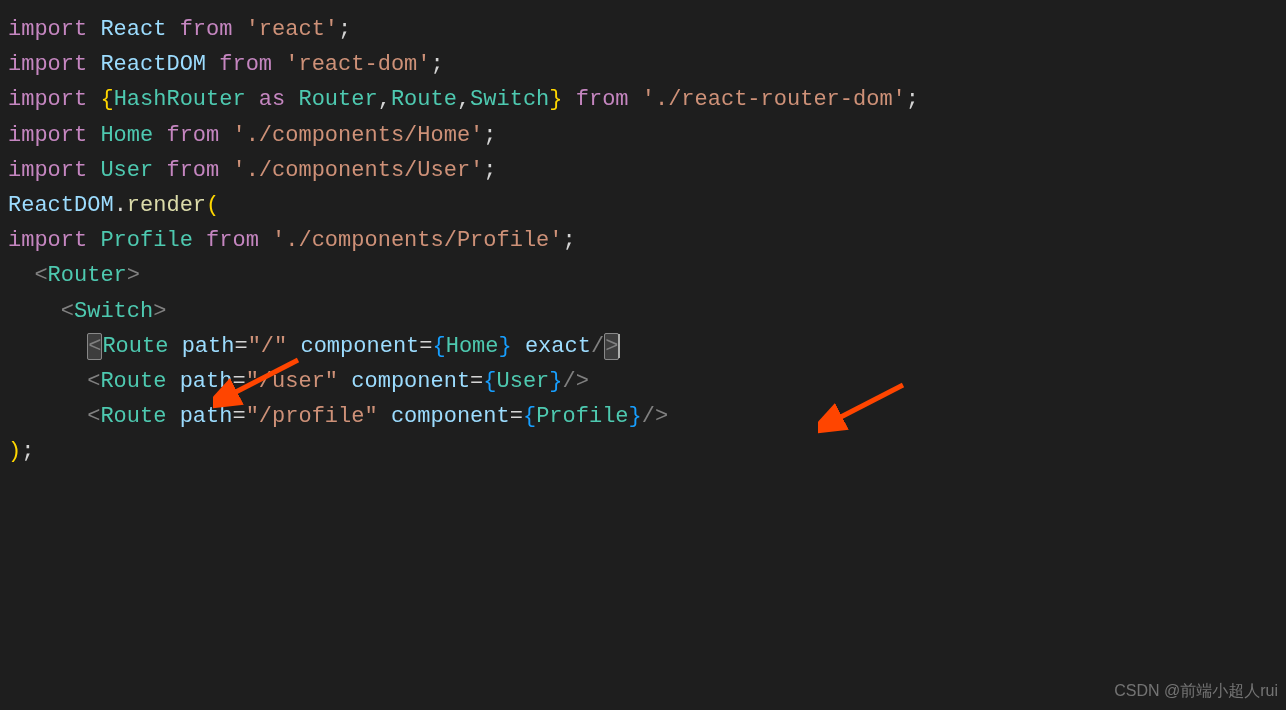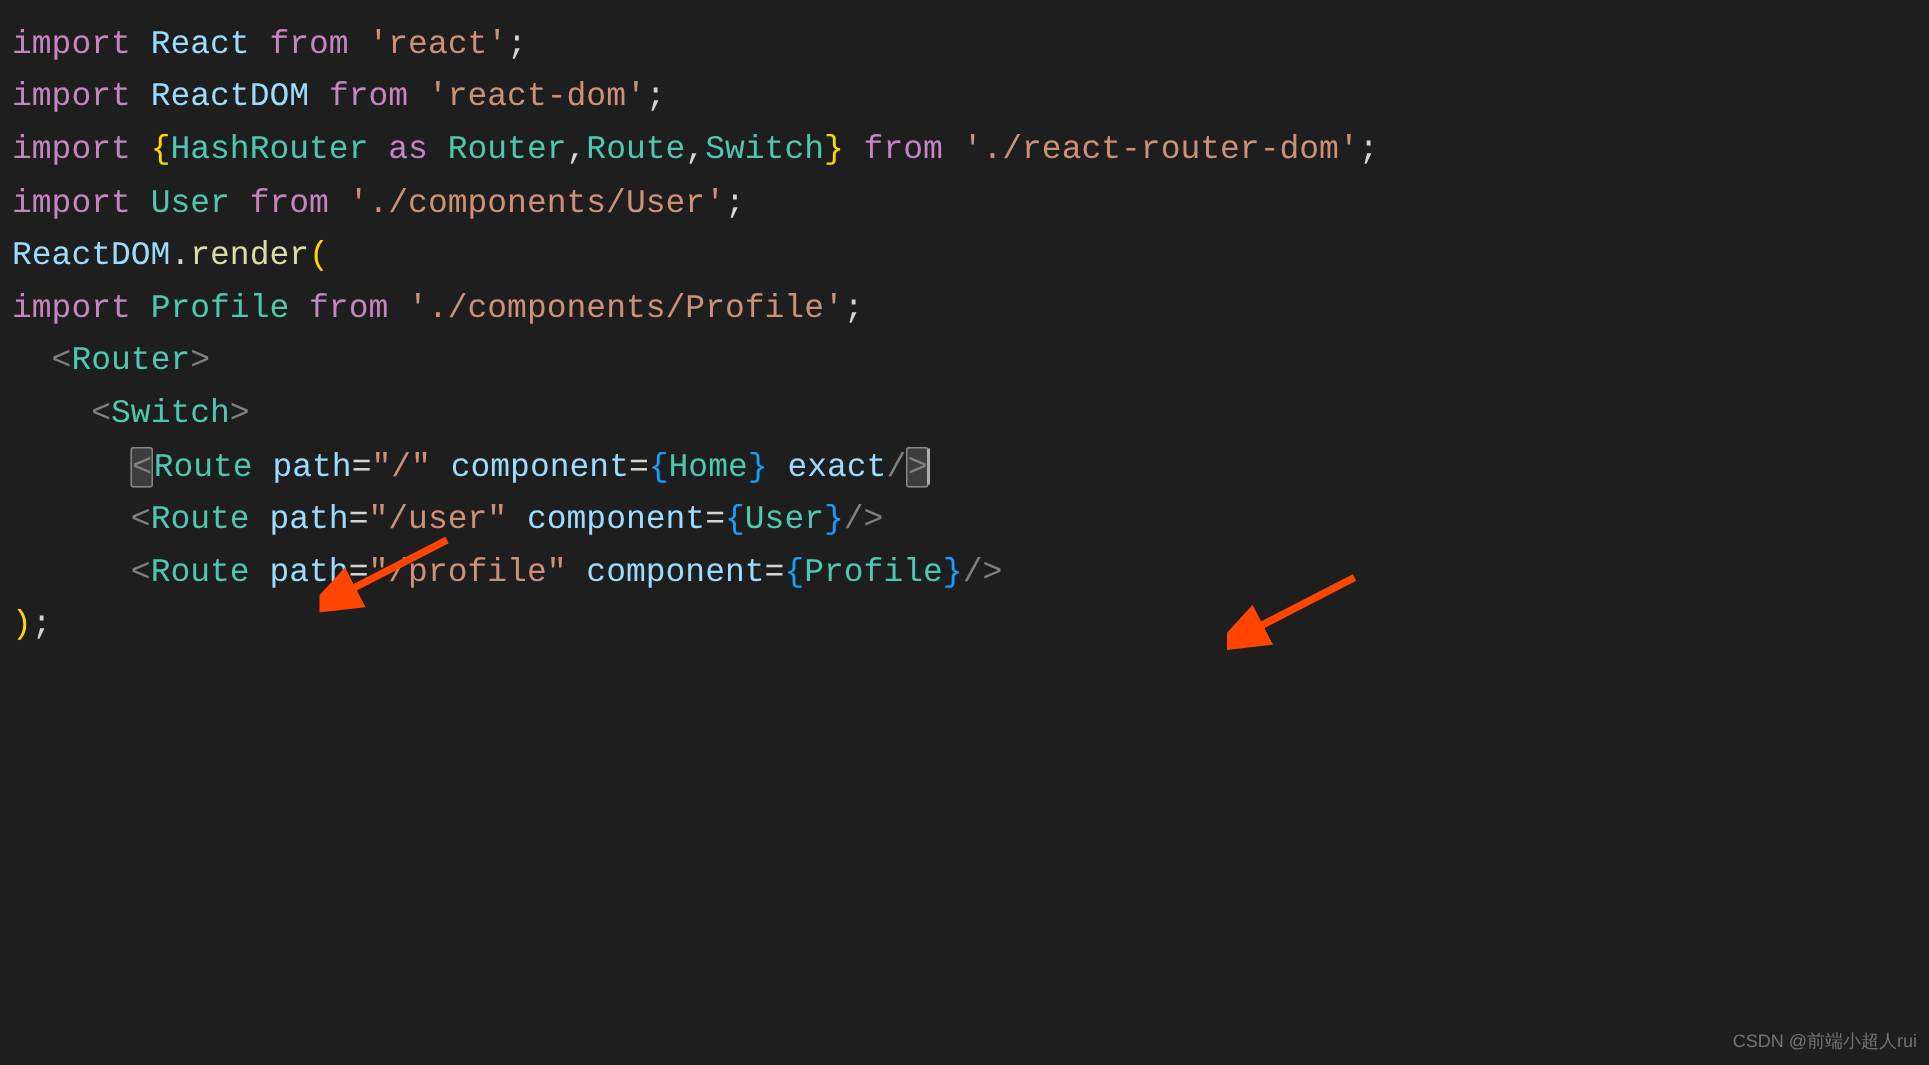--- a/index.html
+++ b/index.html
@@ -44,36 +44,37 @@
     }
     .arrow {
       position: absolute;
       pointer-events: none;
     }
     .watermark {
       position: absolute;
       right: 8px;
       bottom: 6px;
       color: rgba(200,200,200,0.5);
-      font-size: 12px;
+      font-size: 16px;
       font-family: sans-serif;
       margin-top: 10px;
     }
   </style>
 </head>
 <body>
 
 <div class="code-container">
 
 <div class="line"><span class="keyword">import</span> <span class="variable">React</span> <span class="keyword">from</span> <span class="string">'react'</span><span class="delimiter">;</span></div>
 
 <div class="line"><span class="keyword">import</span> <span class="variable">ReactDOM</span> <span class="keyword">from</span> <span class="string">'react-dom'</span><span class="delimiter">;</span></div>
 
 <div class="line"><span class="keyword">import</span> <span class="bracket-yellow">{</span><span class="type">HashRouter</span> <span class="keyword">as</span> <span class="type">Router</span><span class="delimiter">,</span><span class="type">Route</span><span class="delimiter">,</span><span class="type">Switch</span><span class="bracket-yellow">}</span> <span class="keyword">from</span> <span class="string">'./react-router-dom'</span><span class="delimiter">;</span></div>
 
+<div class="line"><span class="keyword">import</span> <span class="type">Home</span> <span class="keyword">from</span> <span class="string">'./components/Home'</span><span class="delimiter">;</span></div>
 
 <div class="line"><span class="keyword">import</span> <span class="type">User</span> <span class="keyword">from</span> <span class="string">'./components/User'</span><span class="delimiter">;</span></div>
 
 <div class="line"><span class="variable">ReactDOM</span><span class="delimiter">.</span><span class="function">render</span><span class="bracket-yellow">(</span></div>
 
 <div class="line"><span class="keyword">import</span> <span class="type">Profile</span> <span class="keyword">from</span> <span class="string">'./components/Profile'</span><span class="delimiter">;</span></div>
 
 <div class="line"><span class="indent-guide">  </span><span class="punctuation">&lt;</span><span class="type">Router</span><span class="punctuation">&gt;</span></div>
 
 <div class="line"><span class="indent-guide">  </span><span class="indent-guide">  </span><span class="punctuation">&lt;</span><span class="type">Switch</span><span class="punctuation">&gt;</span></div>

